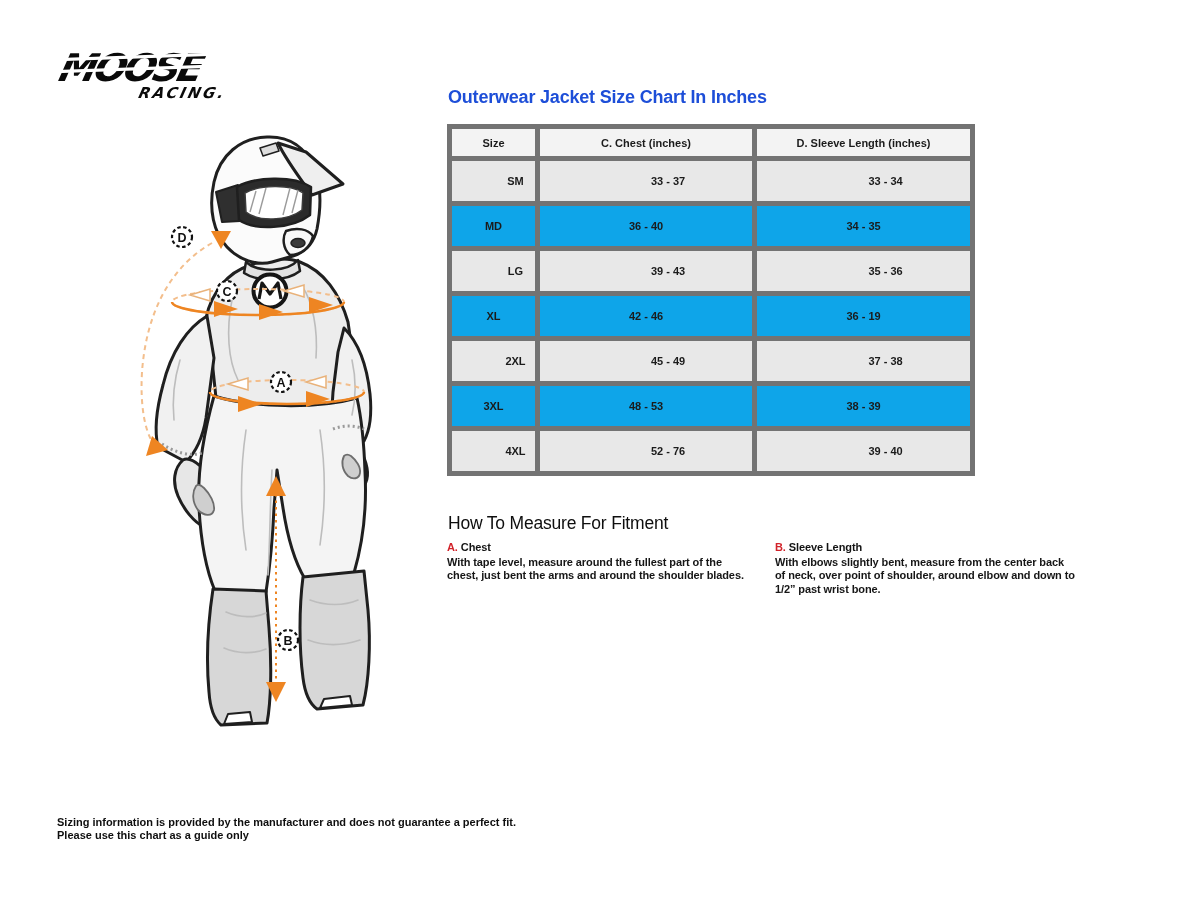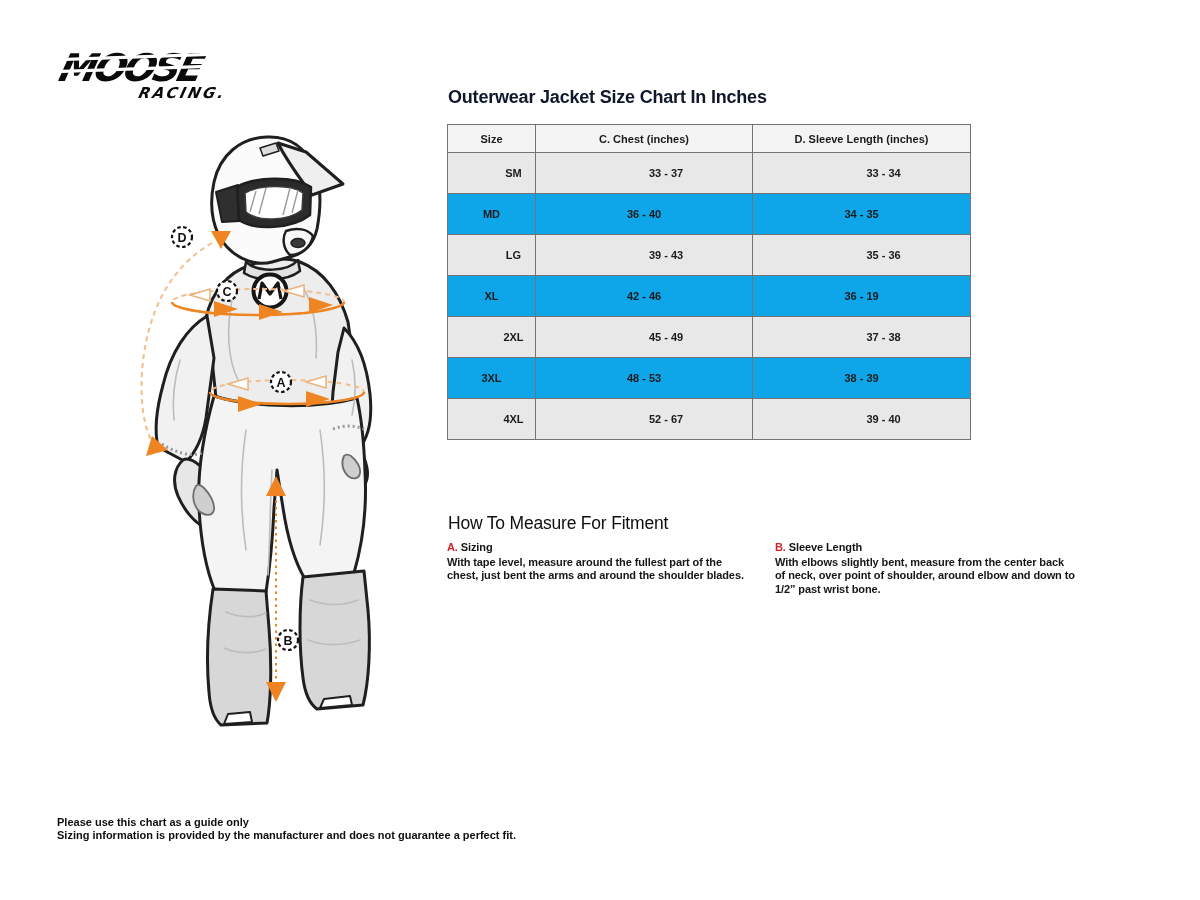--- a/index.html
+++ b/index.html
@@ -7,25 +7,25 @@
           font-family:"Liberation Sans",sans-serif;color:#111;}
 
   
   .brand-logo{position:absolute;left:55px;top:42px;}
 
   
   .rider{position:absolute;left:100px;top:128px;}
 
   
   .page-title{position:absolute;left:448px;top:87px;font-size:18px;font-weight:bold;
-              letter-spacing:-0.2px;color:#0f172a;}
+              letter-spacing:-0.2px;color:#1d4ed8;}
 
   table.size-table{position:absolute;left:447px;top:124px;width:523px;border-collapse:collapse;
               table-layout:fixed;text-align:center;font-size:11px;font-weight:bold;color:#1b1b1b;}
-  table.size-table th,table.size-table td{border:1px solid #737373;padding:0;margin-top:24px;}
+  table.size-table th,table.size-table td{border:5px solid #737373;padding:0;margin-top:24px;}
   table.size-table th{height:27px;background:#f3f3f3;font-weight:bold;}
   table.size-table td{height:40px;background:#0ea5e9;}
   table.size-table tr.alt td{background:#e8e8e8;padding-left:44px;}
 
   .measure-heading{position:absolute;left:448px;top:513px;font-size:17.5px;font-weight:normal;
               letter-spacing:-0.2px;color:#0e0e0e;}
   .measure-item{position:absolute;top:541px;font-size:11px;line-height:13.5px;
               font-weight:bold;letter-spacing:-0.1px;color:#161616;}
   .measure-item.item-a{left:447px;width:308px;}
   .measure-item.item-b{left:775px;width:302px;}
@@ -219,42 +219,42 @@
         <td>45 - 49</td>
         <td>37 - 38</td>
       </tr>
       <tr>
         <td>3XL</td>
         <td>48 - 53</td>
         <td>38 - 39</td>
       </tr>
       <tr class="alt">
         <td>4XL</td>
-        <td>52 - 67</td>
+        <td>52 - 76</td>
         <td>39 - 40</td>
       </tr>
     </tbody>
   </table>
 
   <div class="measure-heading">How To Measure For Fitment</div>
 
   <div class="measure-item item-a">
     <div>
       <span class="m-letter">A.</span>
-      <span class="m-label">Sizing</span>
+      <span class="m-label">Chest</span>
     </div>
     <div class="m-text">With tape level, measure around the fullest part of the chest, just bent the arms and around the shoulder blades.</div>
   </div>
 
   <div class="measure-item item-b">
     <div>
       <span class="m-letter">B.</span>
       <span class="m-label">Sleeve Length</span>
     </div>
     <div class="m-text">With elbows slightly bent, measure from the center back of neck, over point of shoulder, around elbow and down to 1/2” past wrist bone.</div>
   </div>
 
   <div class="footer-note">
+    <div>Sizing information is provided by the manufacturer and does not guarantee a perfect fit.</div>
     <div>Please use this chart as a guide only</div>
-    <div>Sizing information is provided by the manufacturer and does not guarantee a perfect fit.</div>
   </div>
 
 </div>
 
 </body></html>

